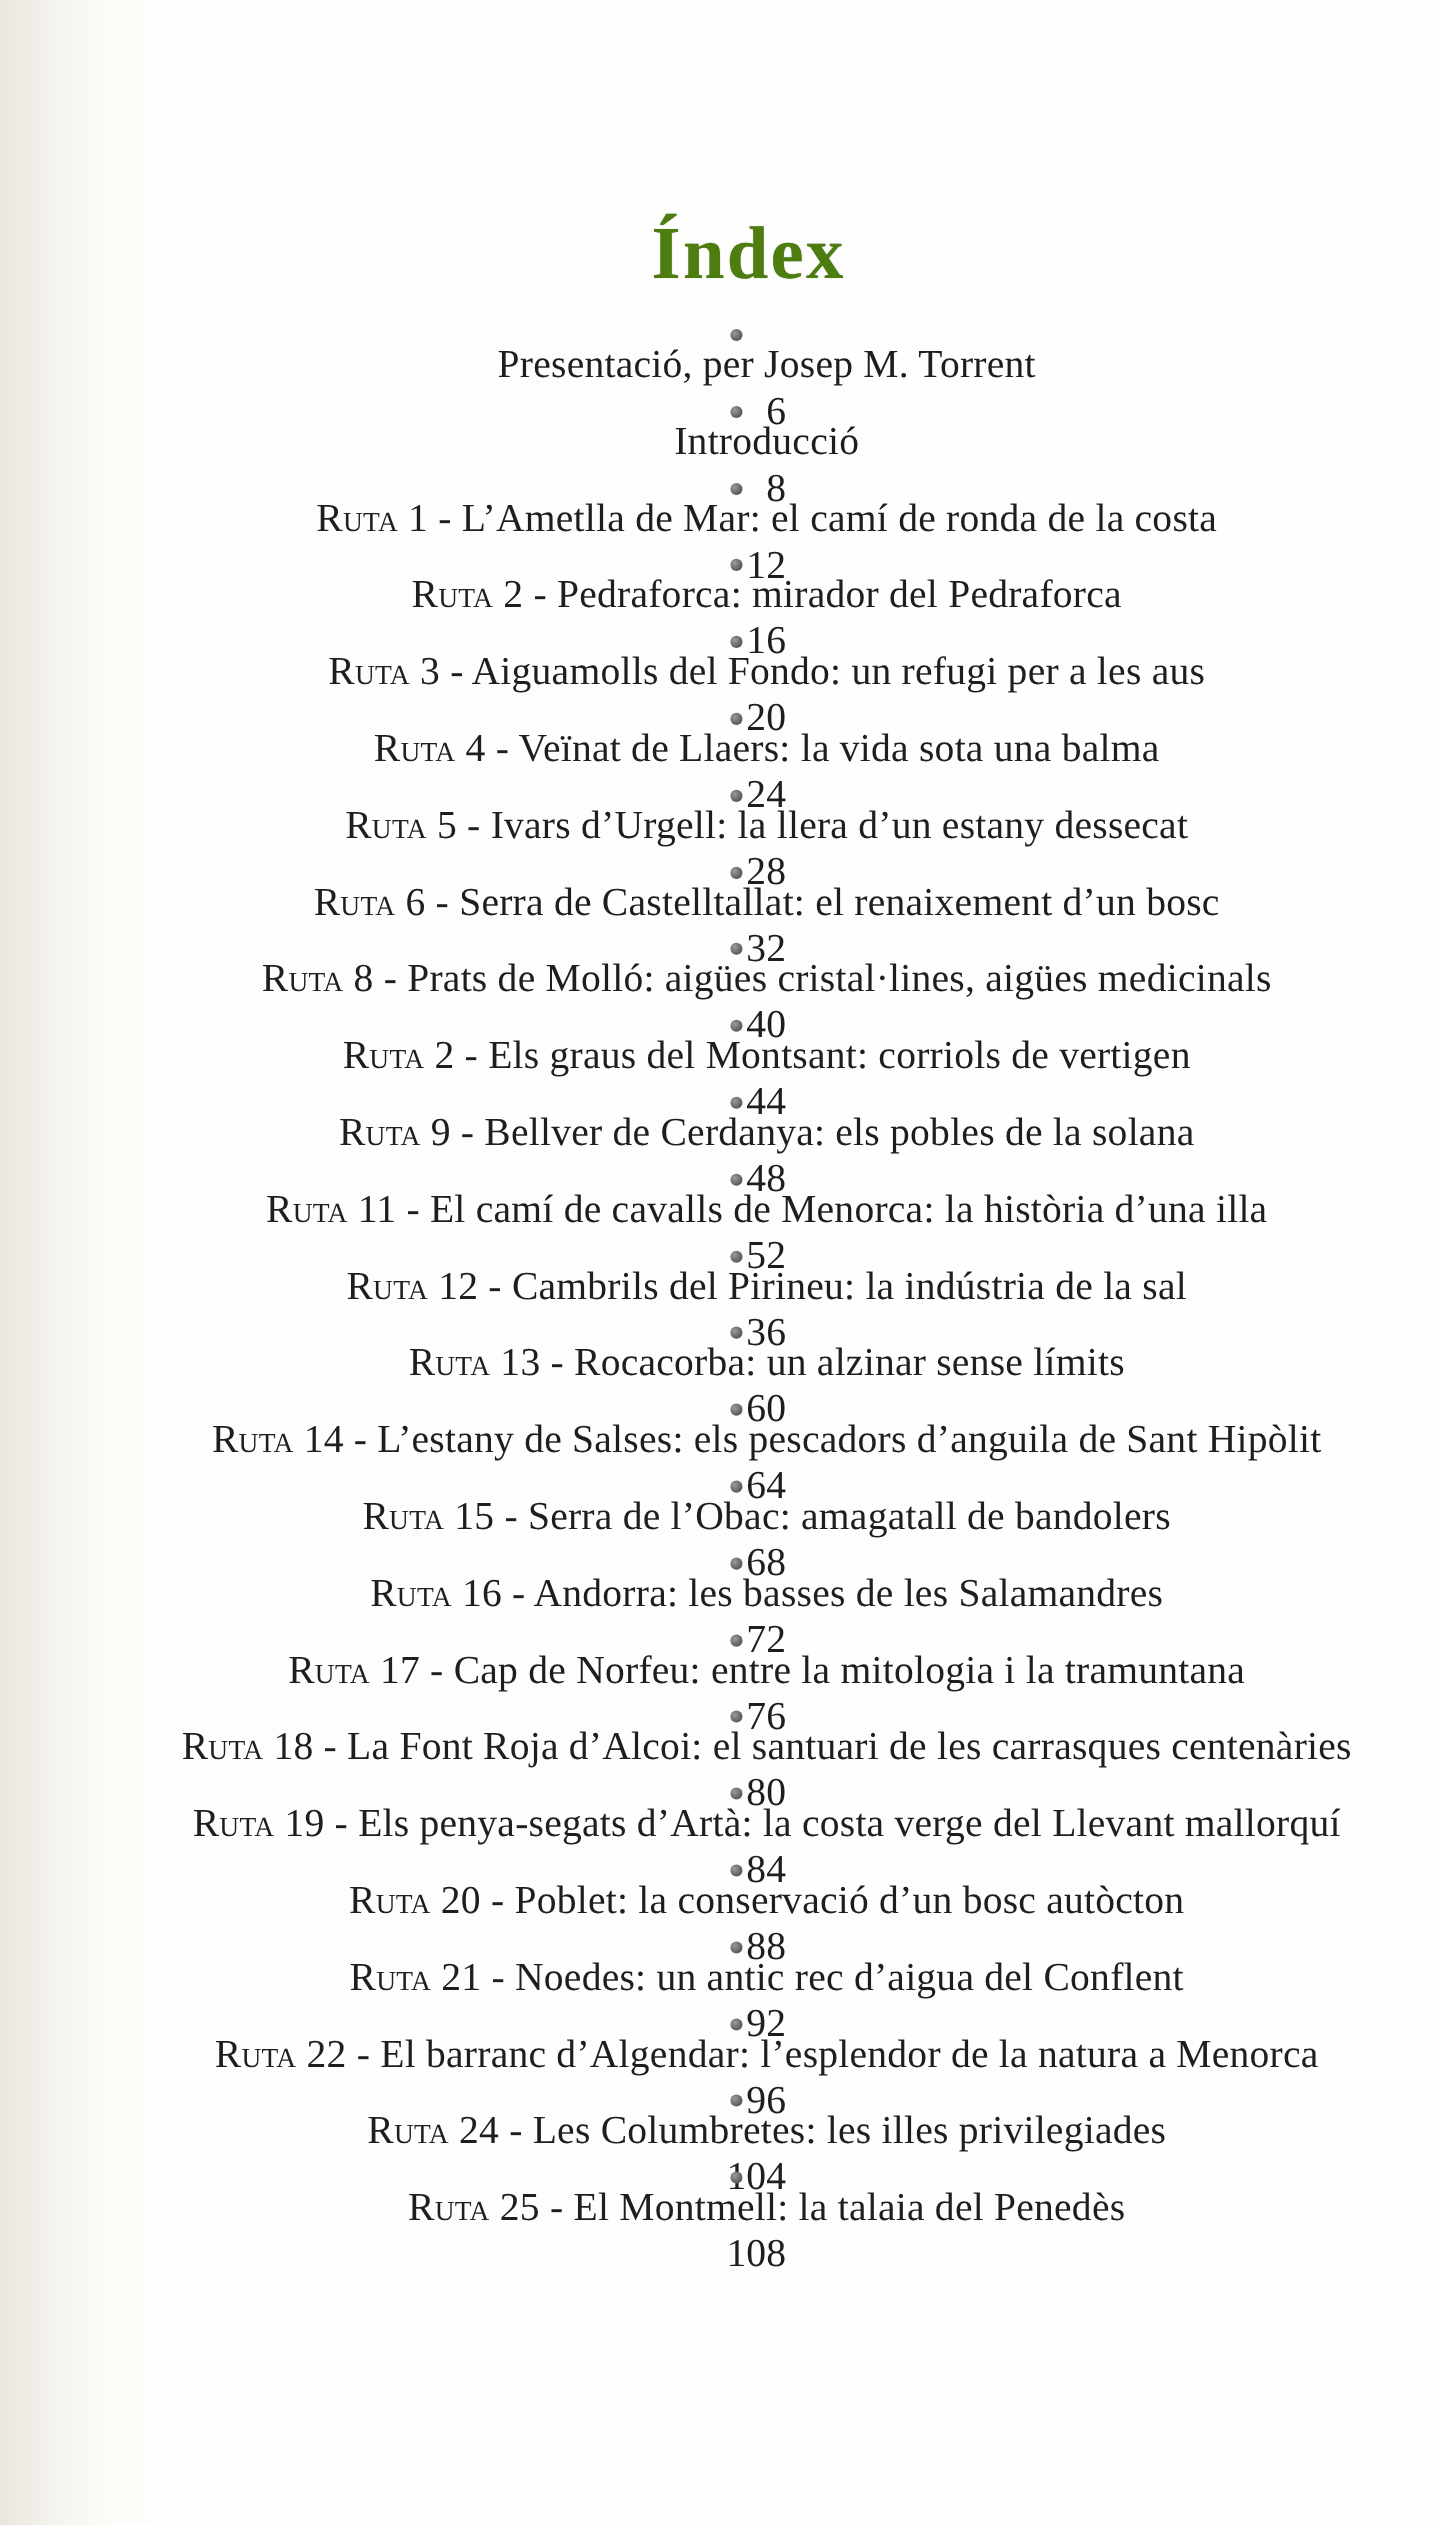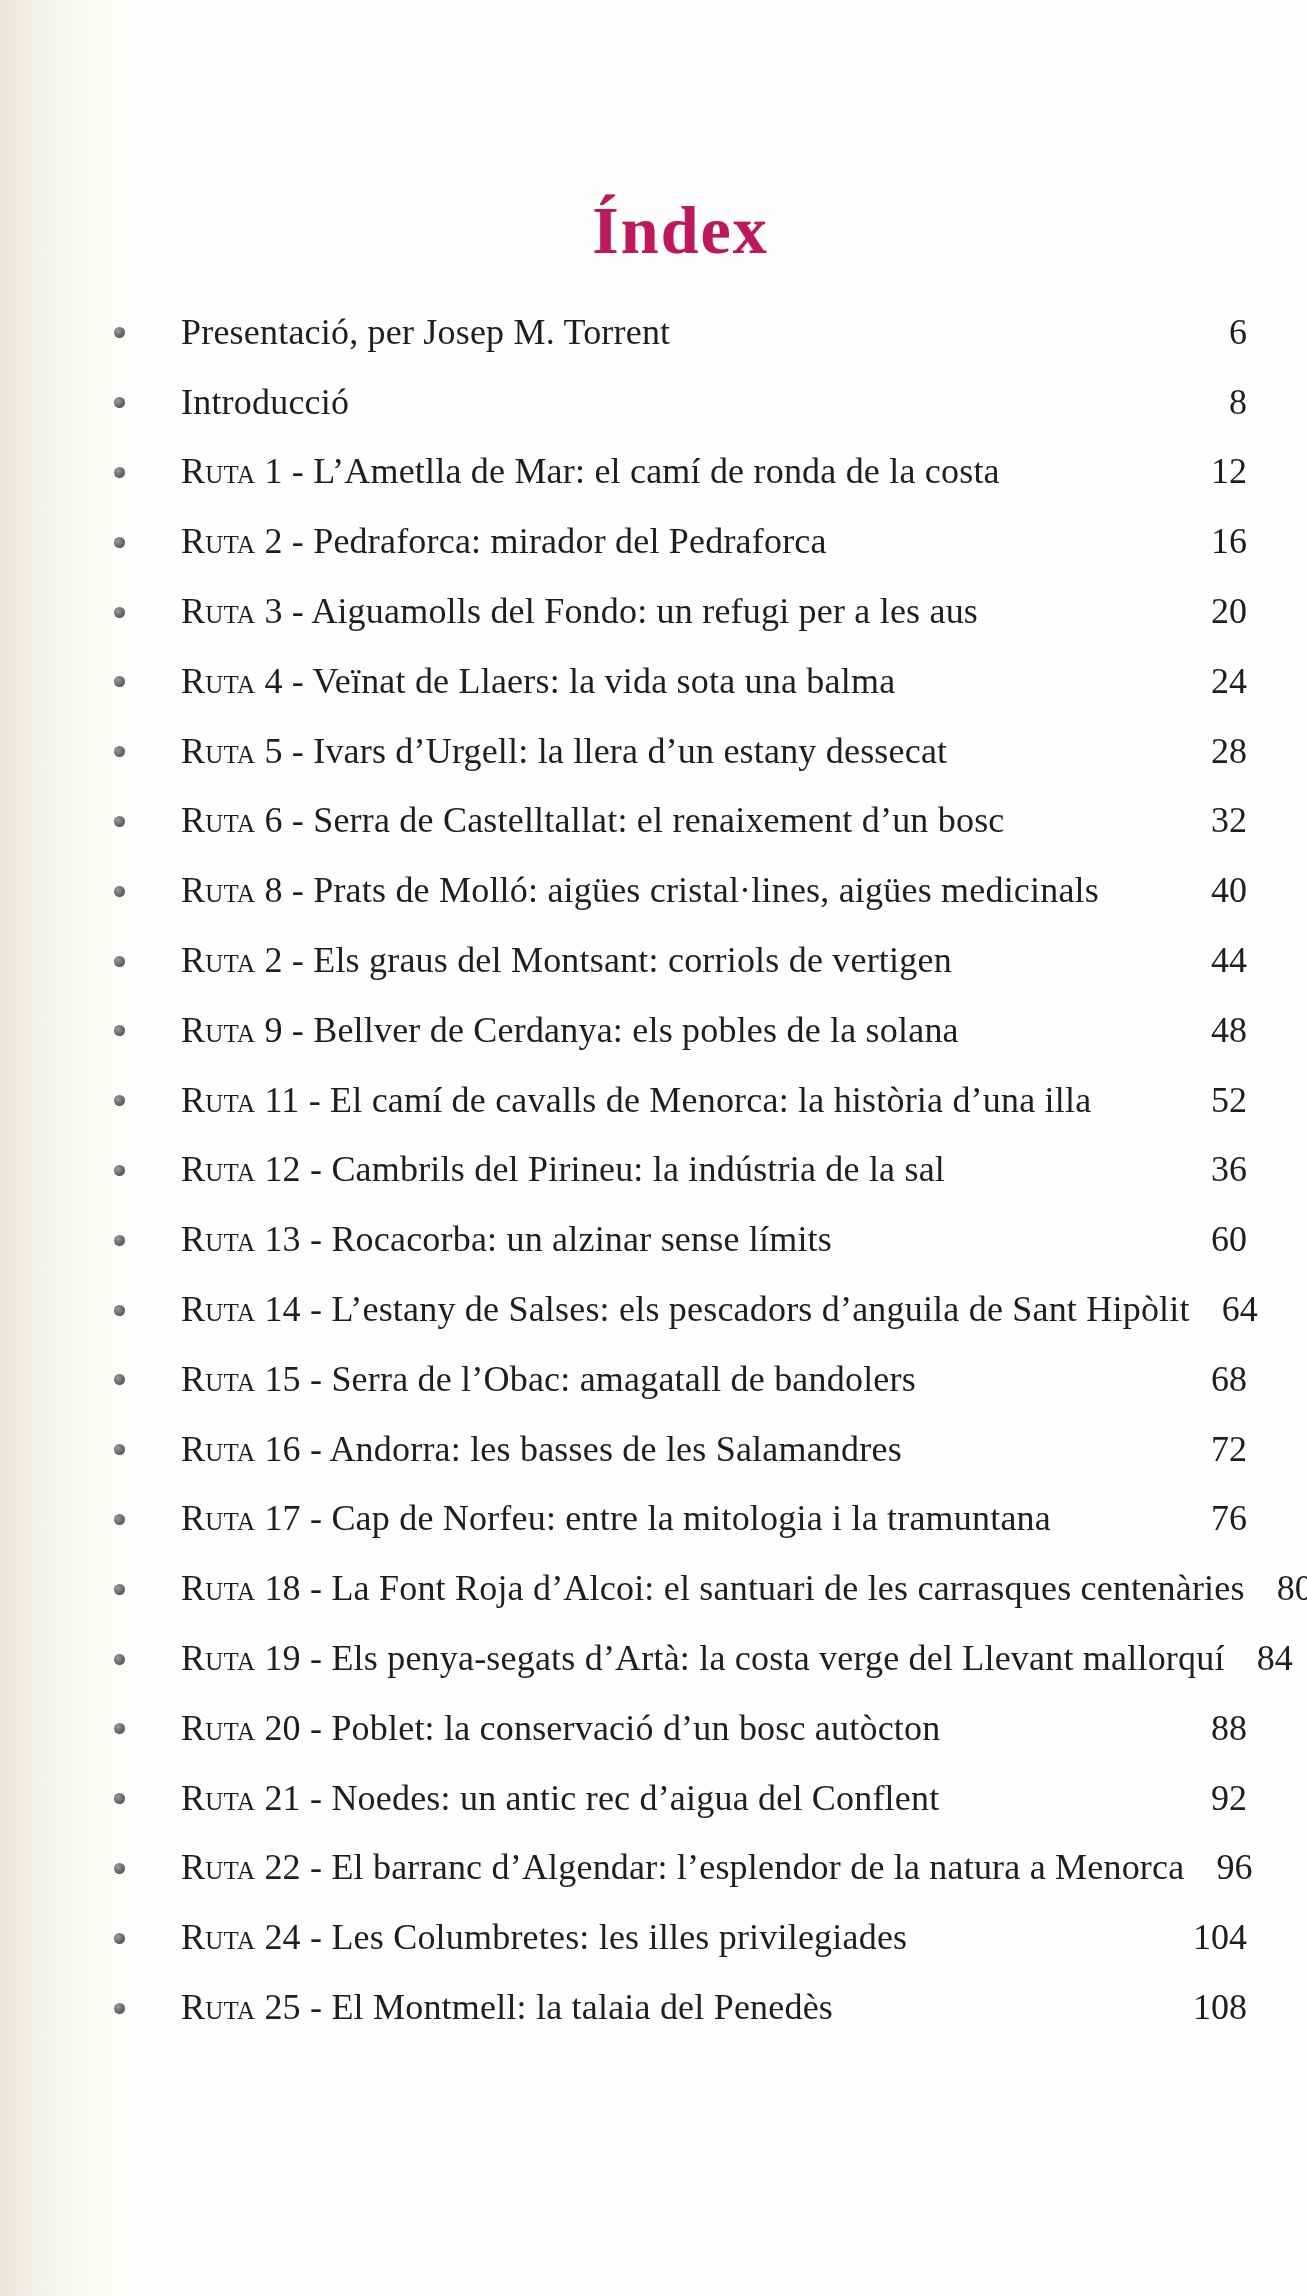--- a/index.html
+++ b/index.html
@@ -14,33 +14,34 @@
     position:absolute; inset:0;
     background:
       linear-gradient(90deg, #e9e6df 0px, #f4f2ec 45px, #fcfbf8 95px, #fdfdfb 140px, #fefefd 100%);
   }
   .page-title {
     position:absolute;
     top:150px; left:116px; right:62px;
     text-align:center;
     font-size:68px;
     font-weight:bold;
-    color:#be185d;
+    color:#4d7c0f;
     letter-spacing:2px;
     line-height:1;
     text-shadow:0 0 1px rgba(106,112,120,.55);
   }
   .toc {
     position:absolute;
     left:114px; right:60px; top:297px;
   }
   .row {
     height:69.8px;
     display:flex;
     align-items:center;
+    flex-direction:column;
   }
   .bullet {
     flex:none;
     width:11px; height:11px;
     border-radius:50%;
     background:radial-gradient(circle at 35% 35%, #9a9a9a 0%, #595959 70%);
     margin-right:23px;
     margin-top:2px;
   }
   .entry-text {

